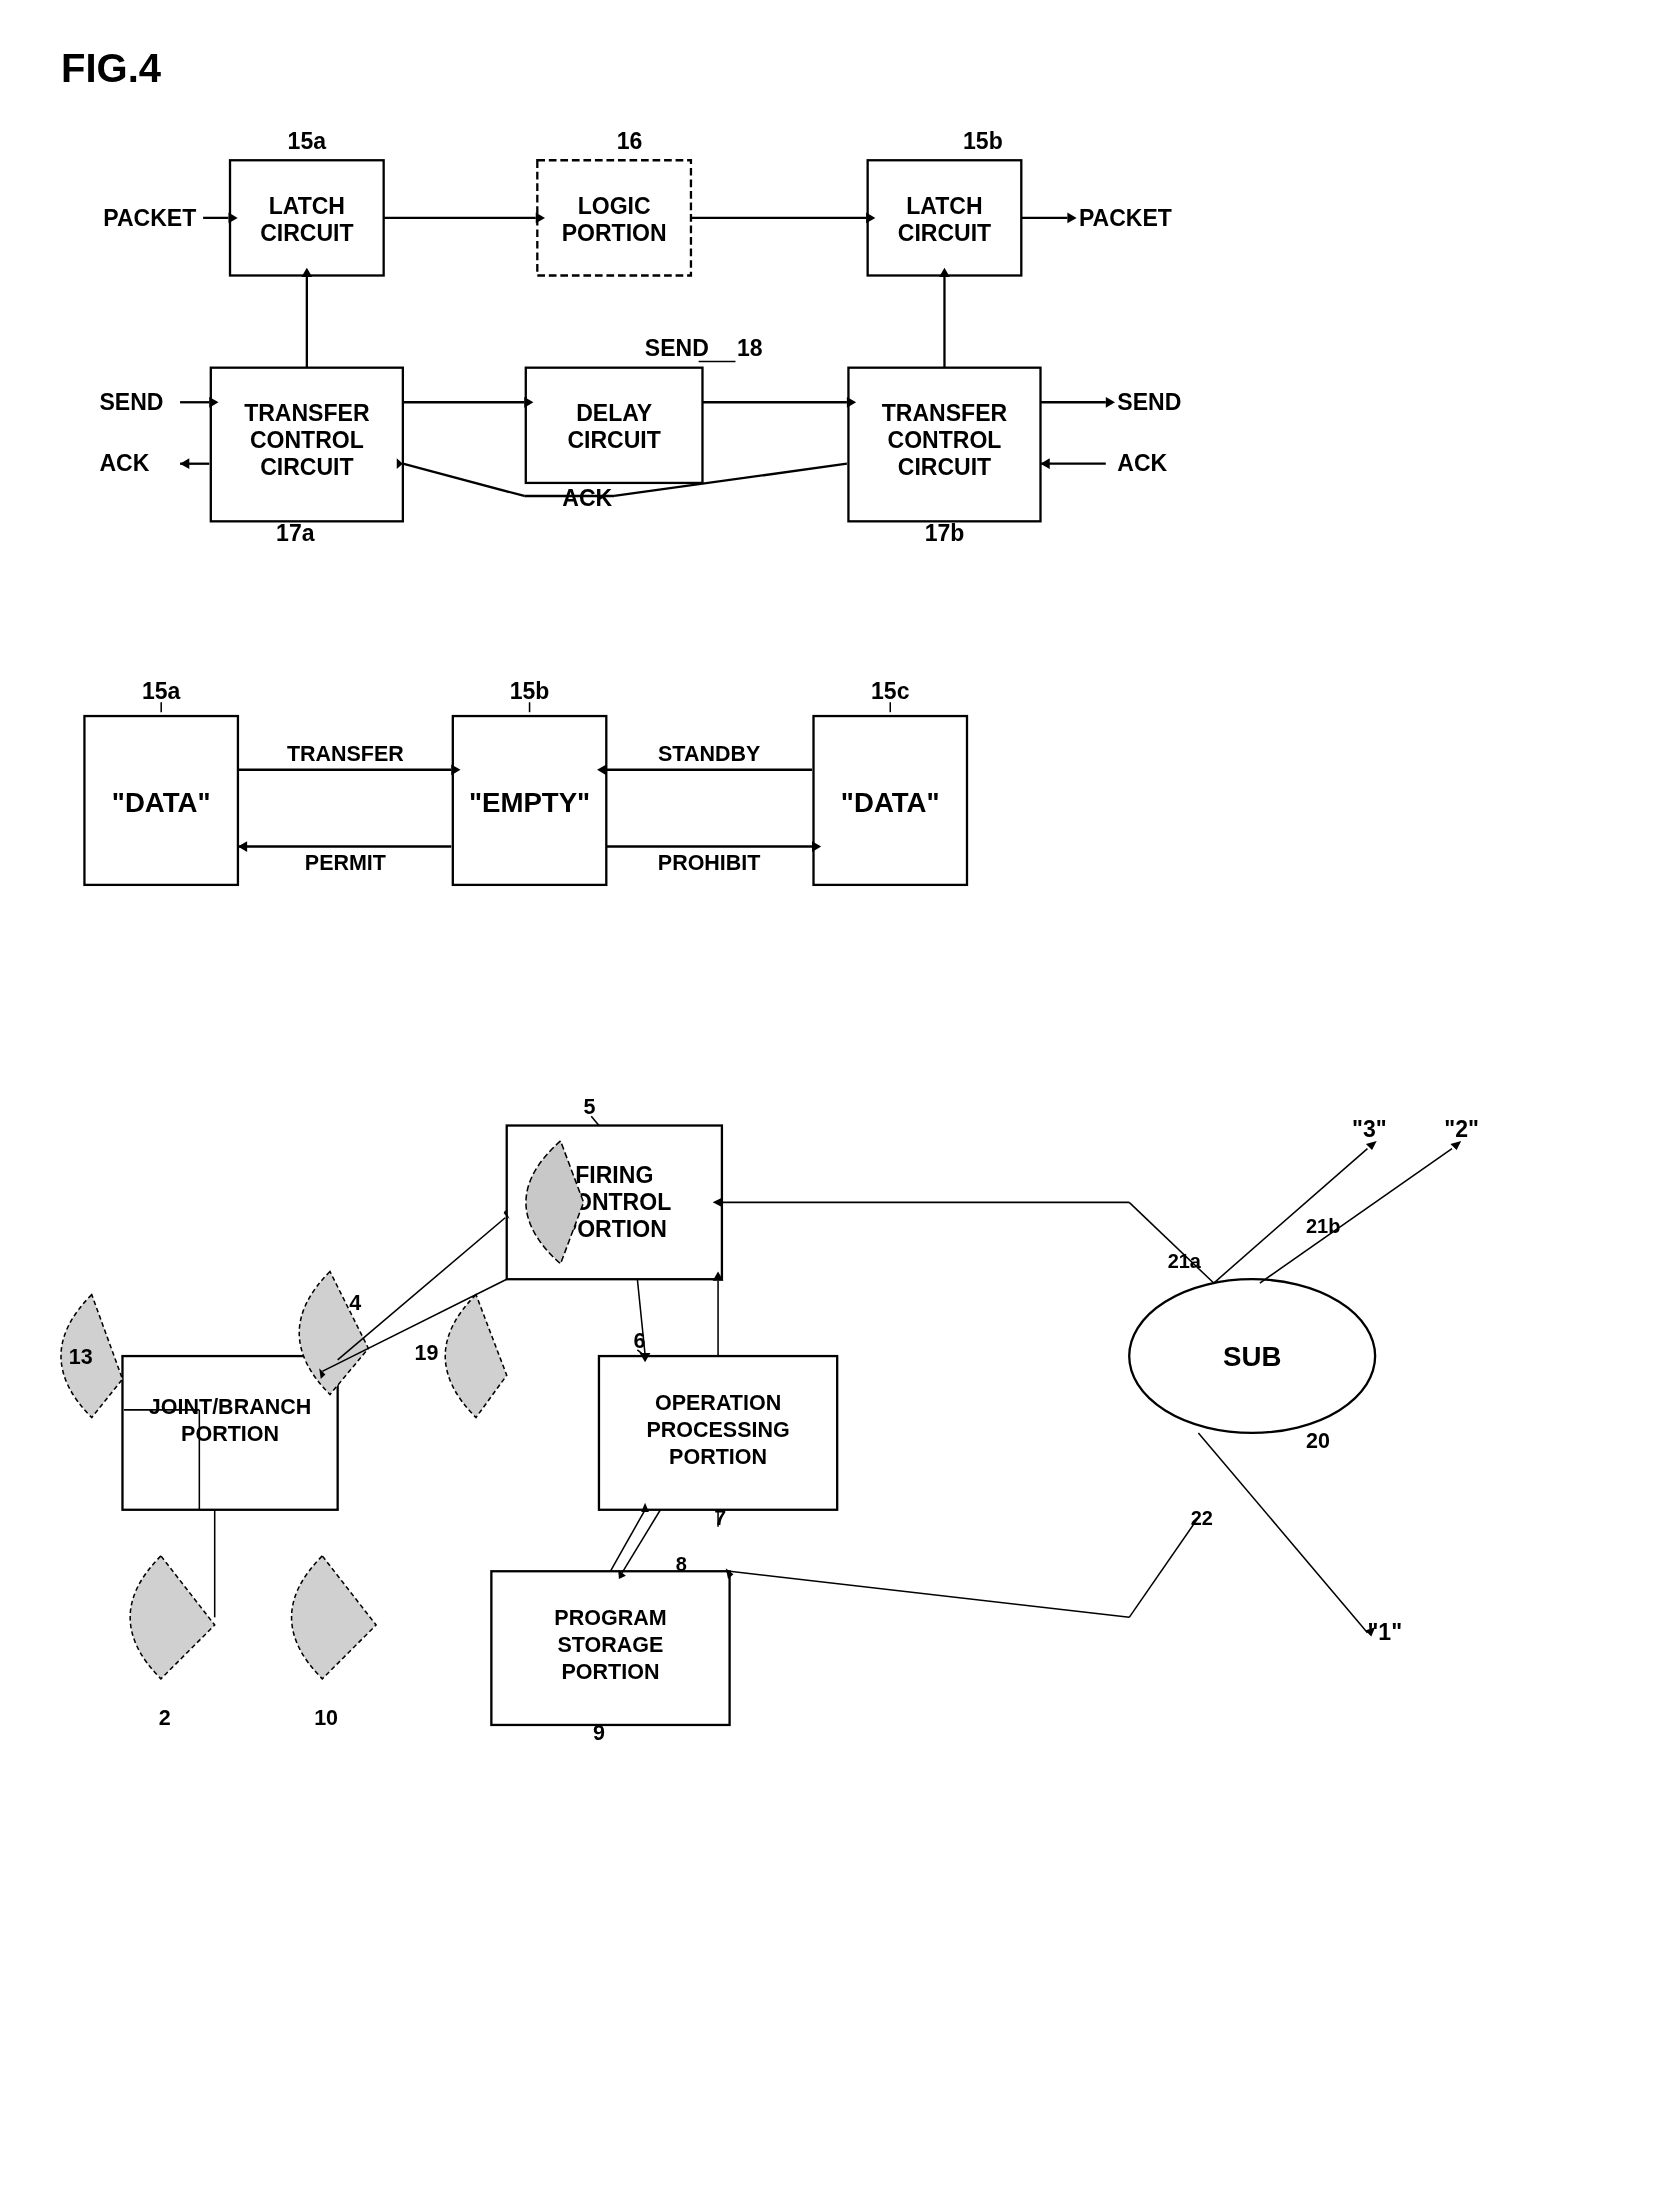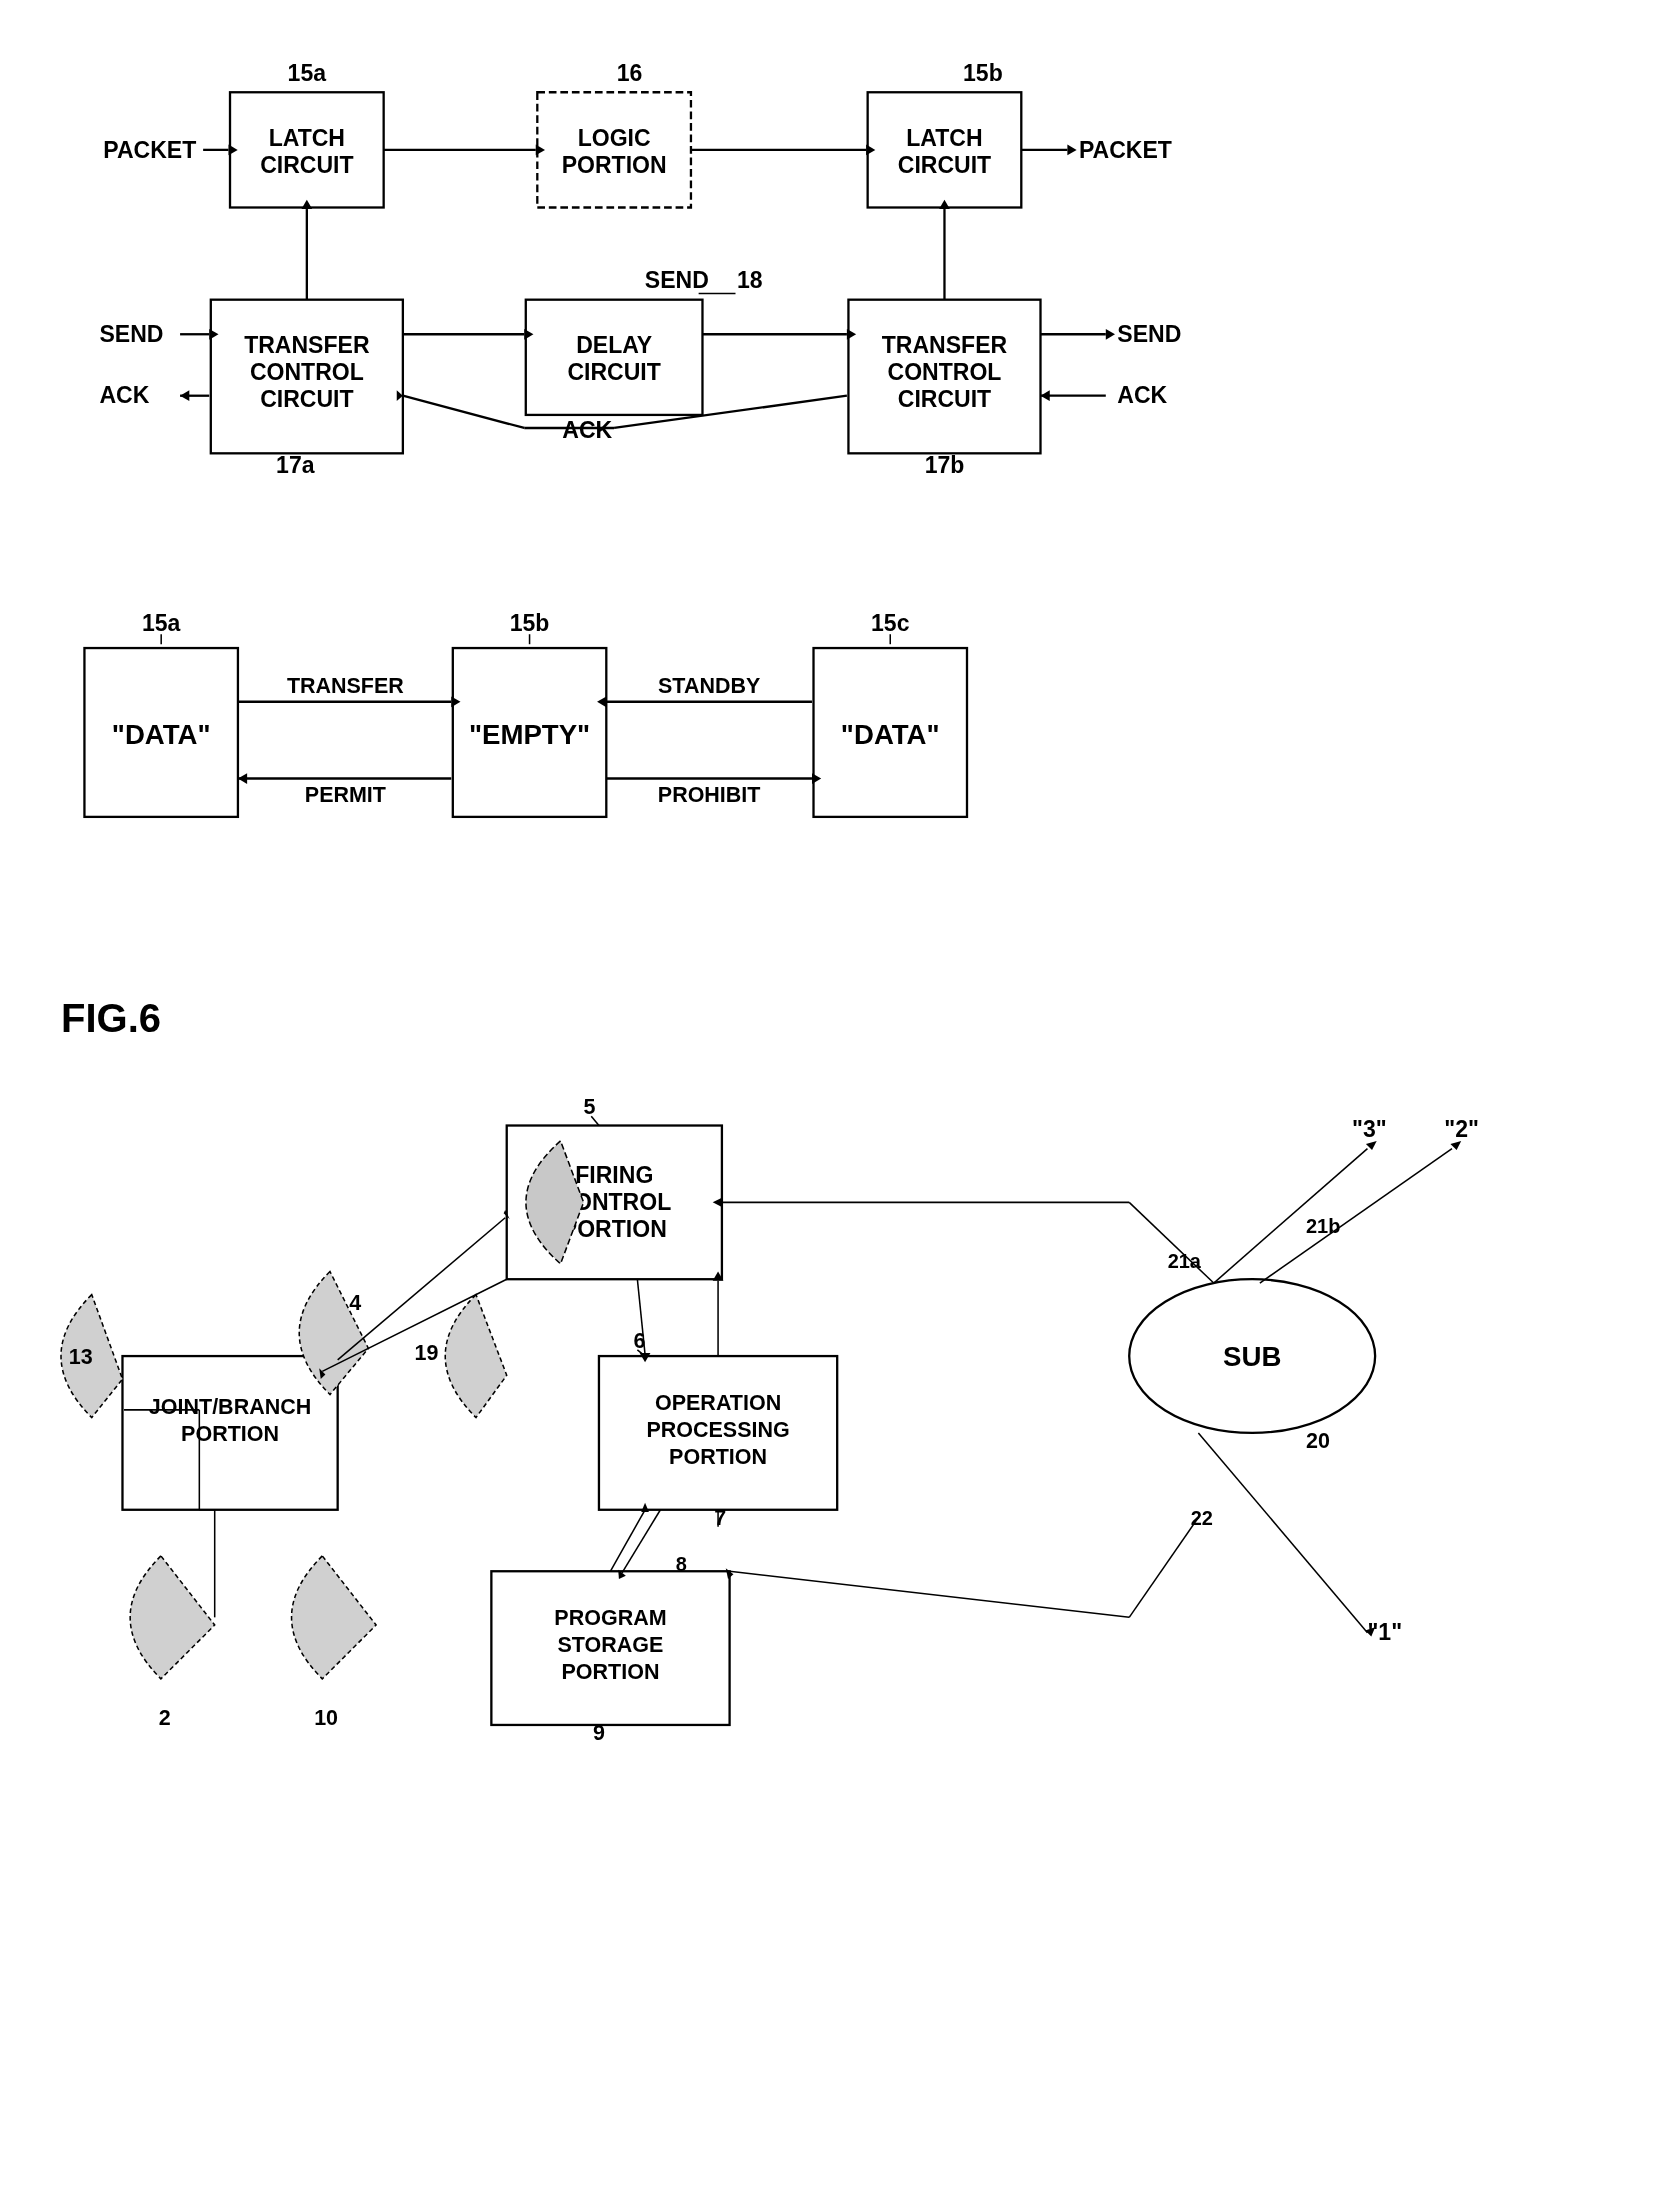--- a/index.html
+++ b/index.html
@@ -31,20 +31,21 @@
     svg {
       overflow: visible;
     }
   </style>
 </head>
 <body>
 
 <div class="page">
 
   <div class="fig-section">
+    <div class="fig-label">FIG.4</div>
     <svg width="1306" height="492" viewBox="0 0 1700 640">
 
       <text x="320" y="45" font-size="30" font-family="Arial" font-weight="bold" text-anchor="middle">15a</text>
       <text x="740" y="45" font-size="30" font-family="Arial" font-weight="bold" text-anchor="middle">16</text>
       <text x="1200" y="45" font-size="30" font-family="Arial" font-weight="bold" text-anchor="middle">15b</text>
 
       <rect x="220" y="60" width="200" height="150" fill="white" stroke="black" stroke-width="3"></rect>
       <text x="320" y="130" font-size="30" font-family="Arial" font-weight="bold" text-anchor="middle">LATCH</text>
       <text x="320" y="165" font-size="30" font-family="Arial" font-weight="bold" text-anchor="middle">CIRCUIT</text>
 
@@ -159,21 +160,20 @@
       <polygon points="710,123 710,137 698,130" fill="black"></polygon>
       <text x="844" y="118" font-size="28" font-family="Arial" font-weight="bold" text-anchor="middle">STANDBY</text>
 
       <line x1="710" y1="230" x2="978" y2="230" stroke="black" stroke-width="3"></line>
       <polygon points="978,223 978,237 990,230" fill="black"></polygon>
       <text x="844" y="260" font-size="28" font-family="Arial" font-weight="bold" text-anchor="middle">PROHIBIT</text>
     </svg>
   </div>
 
   <div class="fig-section">
-    <div class="fig-label">FIG.6</div>
     <svg width="1537" height="807" viewBox="0 0 2000 1050">
 
       <rect x="580" y="80" width="280" height="200" fill="white" stroke="black" stroke-width="3"></rect>
       <text x="720" y="155" font-size="30" font-family="Arial" font-weight="bold" text-anchor="middle">FIRING</text>
       <text x="720" y="190" font-size="30" font-family="Arial" font-weight="bold" text-anchor="middle">CONTROL</text>
       <text x="720" y="225" font-size="30" font-family="Arial" font-weight="bold" text-anchor="middle">PORTION</text>
 
       <text x="680" y="65" font-size="28" font-family="Arial" font-weight="bold">5</text>
       <line x1="690" y1="68" x2="700" y2="80" stroke="black" stroke-width="2"></line>
 

